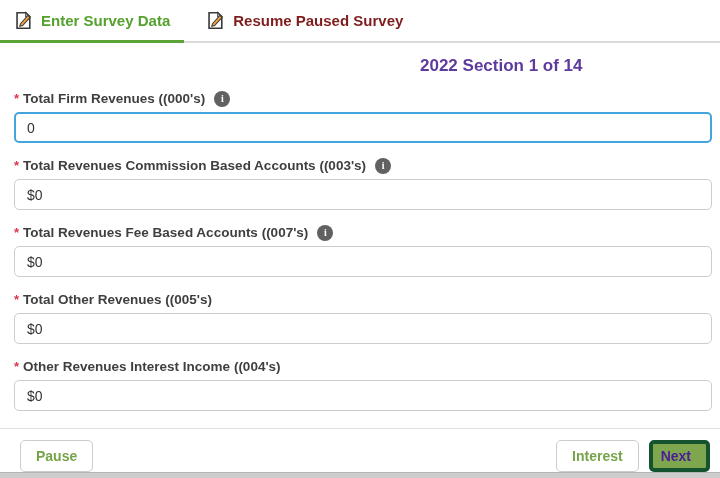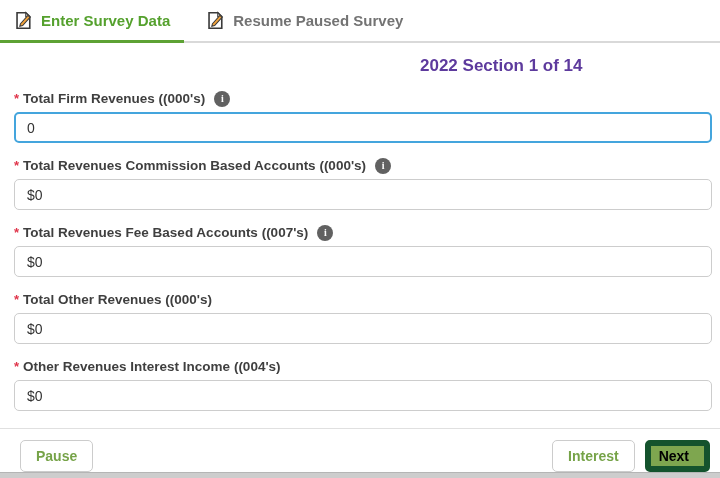--- a/index.html
+++ b/index.html
@@ -4,21 +4,21 @@
 <style>
   * { margin:0; padding:0; box-sizing:border-box; }
   html,body { width:720px; height:478px; background:#fff; overflow:hidden;
               font-family:"Liberation Sans", sans-serif; }
   .page { position:relative; width:720px; height:478px; background:#fff; }
 
   
   .tabbar { display:flex; align-items:stretch; height:43px;
             border-bottom:2px solid #d9d9d9; }
   .tab { display:flex; align-items:center; gap:8px; padding:0 14px;
-         font-size:15px; font-weight:700; color:#737373; cursor:pointer;
+         font-size:15px; font-weight:700; color:#7f1d1d; cursor:pointer;
          border-bottom:3px solid transparent; margin-bottom:-2px; }
   .tab.active { color:#55a12e; border-bottom-color:#5da234; }
   .tab + .tab { margin-left:8px; }
   .doc-icon { display:inline-flex; width:19px; height:19px; }
 
   
   .section-title { margin:13px 4px 0 420px; font-size:17px; font-weight:700;
                    color:#5d3a9d; width:max-content; }
 
   
@@ -38,21 +38,21 @@
   .field input.focused { border:2px solid #44a5dd; padding:0 11px; }
 
   
   .footer { position:absolute; left:0; right:0; bottom:6px; }
   .footer-sep { border:none; border-top:1px solid #e0e0e0; margin-bottom:11px; }
   .footer-row { display:flex; align-items:center; padding:0 10px 0 20px; }
   .btn { height:32px; padding:0 15px; border-radius:5px; font-size:14px;
          font-weight:600; cursor:pointer;
          font-family:"Liberation Sans", sans-serif;text-align:right; }
   .btn.ghost { background:#fff; border:1px solid #ccc; color:#76a348; }
-  .btn.primary { background:#7ea64f; border:6px solid #14532d; color:#000000;padding-left:8px; }
+  .btn.primary { background:#7ea64f; border:4px solid #14532d; color:#4c1d95;padding-left:8px; }
   .spacer { flex:1; }
   .btn + .btn { margin-left:10px; }
 
   .bottom-bar { position:absolute; left:0; right:0; bottom:0; height:6px;
                 background:#cdcdcd; border-top:1px solid #b5b5b5; }
 </style>
 </head>
 <body>
 
 <div class="page">
@@ -88,39 +88,39 @@
         <span class="req">*</span>
         <span class="f-label">Total Firm Revenues ((000's)</span>
         <span class="info-icon">i</span>
       </div>
       <input type="text" class="focused" value="0" style="">
     </div>
 
     <div class="field">
       <div class="label-row">
         <span class="req">*</span>
-        <span class="f-label">Total Revenues Commission Based Accounts ((000's)</span>
+        <span class="f-label">Total Revenues Commission Based Accounts ((003's)</span>
         <span class="info-icon">i</span>
       </div>
       <input type="text" value="$0" style="">
     </div>
 
     <div class="field">
       <div class="label-row">
         <span class="req">*</span>
         <span class="f-label">Total Revenues Fee Based Accounts ((007's)</span>
         <span class="info-icon">i</span>
       </div>
       <input type="text" value="$0" style="">
     </div>
 
     <div class="field">
       <div class="label-row">
         <span class="req">*</span>
-        <span class="f-label">Total Other Revenues ((000's)</span>
+        <span class="f-label">Total Other Revenues ((005's)</span>
 
       </div>
       <input type="text" value="$0" style="">
     </div>
 
     <div class="field">
       <div class="label-row">
         <span class="req">*</span>
         <span class="f-label">Other Revenues Interest Income ((004's)</span>
 

